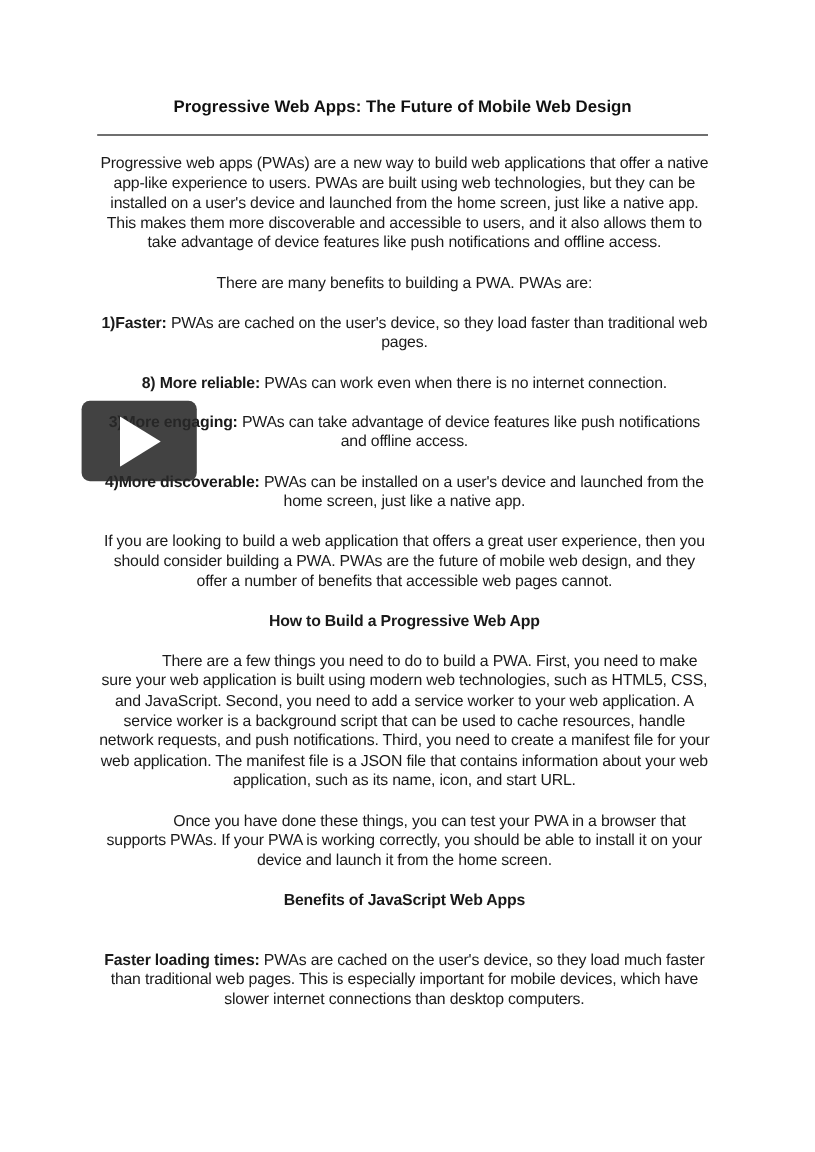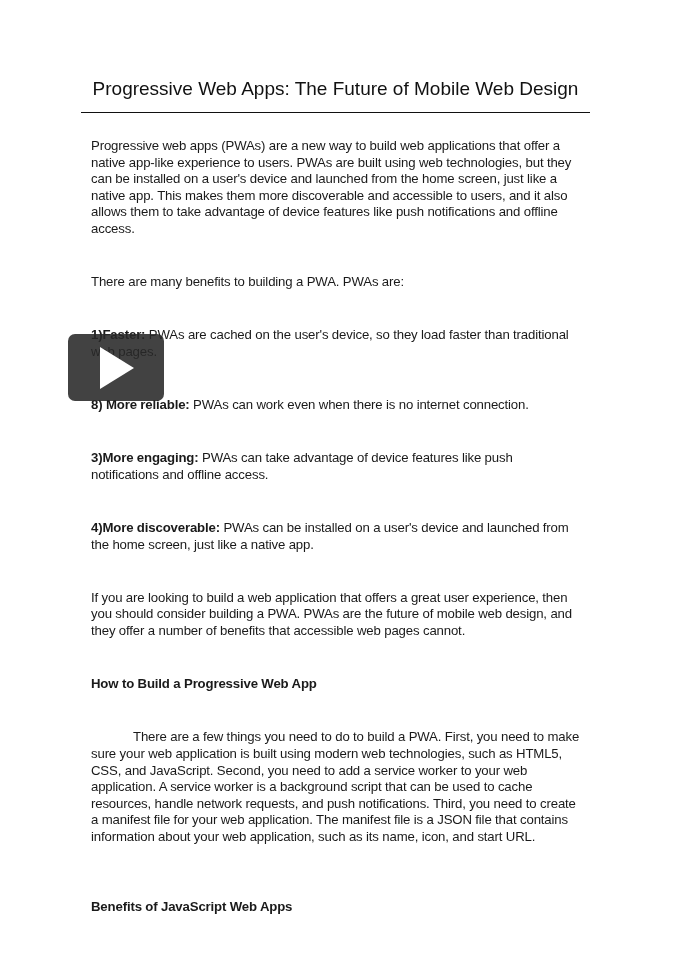--- a/index.html
+++ b/index.html
@@ -1,25 +1,25 @@
 <!DOCTYPE html>
 <html><head>
   <meta charset="utf-8">
   <style>
     html, body { margin: 0; padding: 0; background: #ffffff; }
     body { width: 679px; height: 960px; position: relative; overflow: hidden;
       font-family: "Liberation Sans", sans-serif; color: #1a1a1a; }
     .page { position: absolute; left: 0; top: 0; width: 679px; height: 960px; background: #fff; }
     .title { position: absolute; left: 81px; width: 509px; top: 80px; text-align: center;
-      font-weight: normal; font-size: 19px; line-height: 17px; color: #111; }
+      font-weight: bold; font-size: 14px; line-height: 17px; color: #111; }
     .rule { position: absolute; left: 81px; width: 509px; top: 112px; height: 0;
       border-top: 1px solid #111; }
     .content { position: absolute; left: 81px; top: 128px; width: 512px;
       font-size: 13.2px; line-height: 16.6px; letter-spacing: -0.15px; }
-    .content p { margin: 10px; }
+    .content p { margin: 0; text-align: center; }
     .gap { height: 16.6px; }
     .h { font-weight: bold; }
     .lbl { font-weight: bold; }
     .indent { text-indent: 42px; }
     .play { position: absolute; left: 68px; top: 334px; width: 96px; height: 67px;
       background: rgba(40,40,40,0.88); border-radius: 7px; }
     .play svg { position: absolute; left: 32px; top: 13px; }
   </style>
 </head>
 <body>
@@ -43,25 +43,27 @@
     <p><span class="lbl">4)More discoverable:</span><span> PWAs can be installed on a user's device and launched from the home screen, just like a native app.</span></p>
     <div class="gap"></div>
 
     <p>If you are looking to build a web application that offers a great user experience, then you should consider building a PWA. PWAs are the future of mobile web design, and they offer a number of benefits that accessible web pages cannot.</p>
     <div class="gap"></div>
 
     <p class="h">How to Build a Progressive Web App</p>
     <div class="gap"></div>
     <p class="indent">There are a few things you need to do to build a PWA. First, you need to make sure your web application is built using modern web technologies, such as HTML5, CSS, and JavaScript. Second, you need to add a service worker to your web application. A service worker is a background script that can be used to cache resources, handle network requests, and push notifications. Third, you need to create a manifest file for your web application. The manifest file is a JSON file that contains information about your web application, such as its name, icon, and start URL.</p>
     <div class="gap"></div>
+    <p class="indent">Once you have done these things, you can test your PWA in a browser that supports PWAs. If your PWA is working correctly, you should be able to install it on your device and launch it from the home screen.</p>
     <div class="gap"></div>
 
     <p class="h">Benefits of JavaScript Web Apps</p>
     <div class="gap"></div>
     <div class="gap"></div>
+    <p><span class="lbl">Faster loading times:</span><span> PWAs are cached on the user's device, so they load much faster than traditional web pages. This is especially important for mobile devices, which have slower internet connections than desktop computers.</span></p>
   </div>
 
   <div class="play">
     <svg width="34" height="42" viewBox="0 0 34 42">
       <polygon points="0,0 34,21 0,42" fill="#ffffff"></polygon>
     </svg>
   </div>
 </div>
 
 </body></html>

